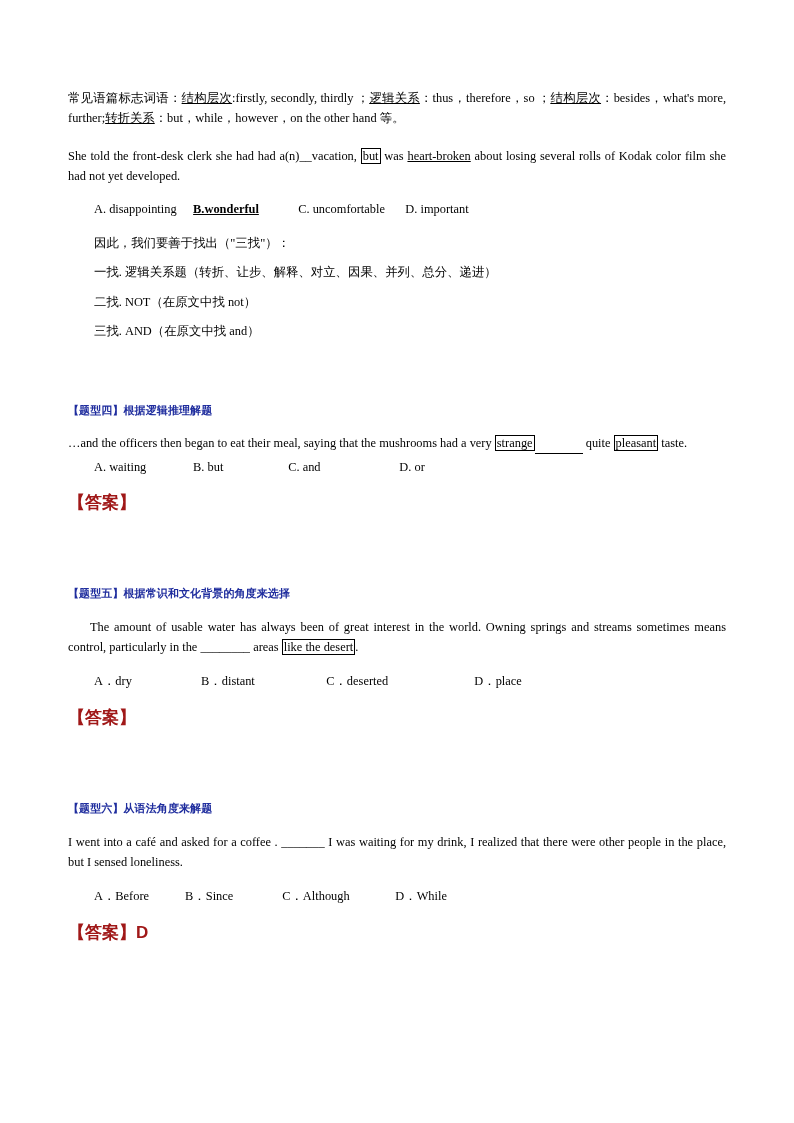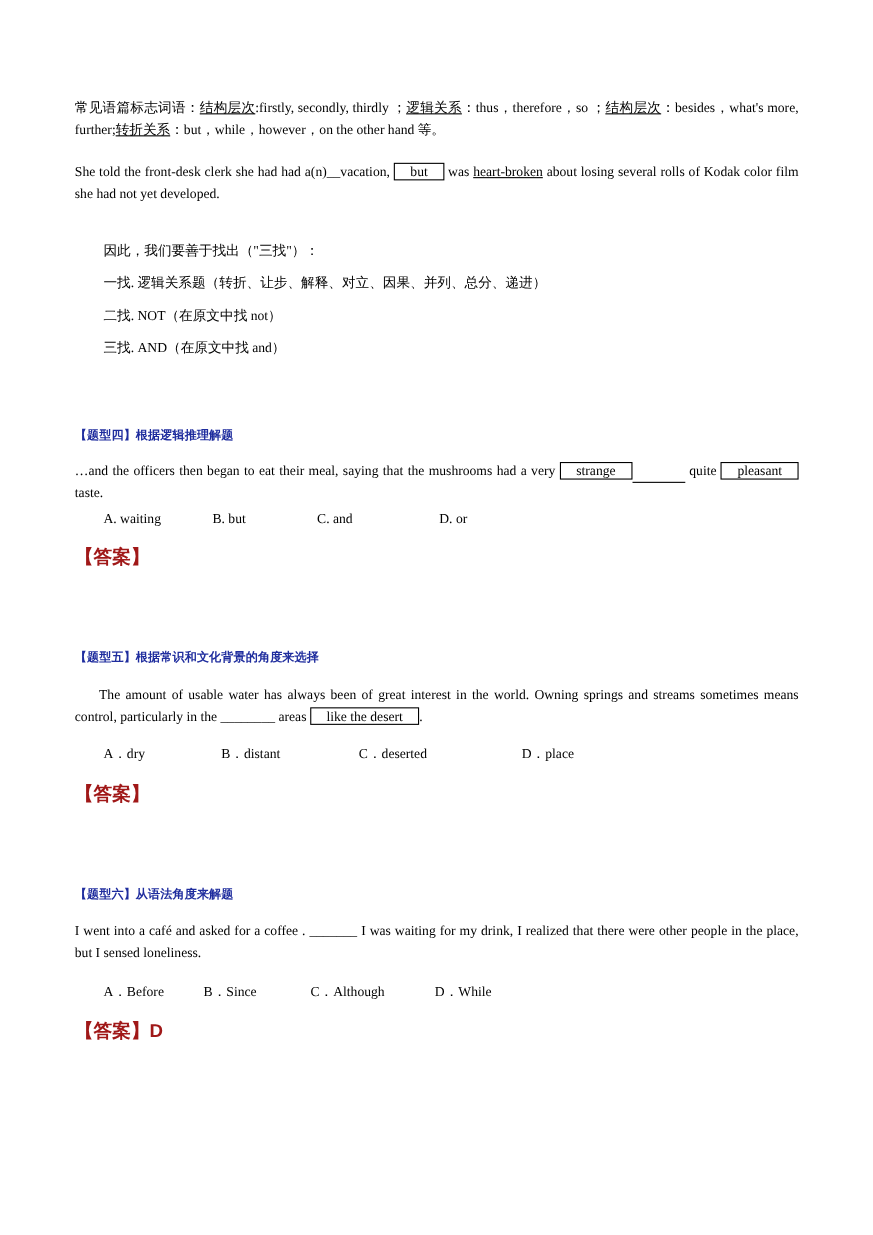--- a/index.html
+++ b/index.html
@@ -32,21 +32,21 @@
   }
   .gap-sm { height: 9px; }
   .gap-md { height: 16px; }
   .gap-xl { height: 40px; }
 
   .u { text-decoration: underline; }
   .b { font-weight: bold; }
 
   .boxed {
     border: 1px solid #000;
-    padding: 0 14px;
+    padding: 0 1px;
   }
   .heading {
     font-family: "Liberation Sans", sans-serif;
     font-weight: bold;
     font-size: 11px;
     color: #1f2d9e;
     letter-spacing: 0.1px;
   }
   .answer {
     font-family: "Liberation Sans", sans-serif;
@@ -78,20 +78,26 @@
   <div class="para">
     <span>She told the front-desk clerk she had had a(n)__vacation,</span>
     <span class="boxed">but</span>
     <span>was</span>
     <span class="u">heart-broken</span>
     <span>about losing several rolls of Kodak color film she had not yet developed.</span>
   </div>
 
   <div class="gap-md"></div>
 
+  <div class="opts">
+    <span class="op" style="width:96px">A. disappointing</span>
+    <span class="op b u" style="width:102px; text-align:left;">B.wonderful</span>
+    <span class="op" style="width:104px">C. uncomfortable</span>
+    <span class="op">D. important</span>
+  </div>
 
   <div class="gap-md"></div>
 
   <div class="para indent2">因此，我们要善于找出（"三找"）：</div>
   <div class="gap-sm"></div>
   <div class="para indent2">一找.   逻辑关系题（转折、让步、解释、对立、因果、并列、总分、递进）</div>
   <div class="gap-sm"></div>
   <div class="para indent2">二找.   NOT（在原文中找 not）</div>
   <div class="gap-sm"></div>
   <div class="para indent2">三找.   AND（在原文中找 and）</div>

